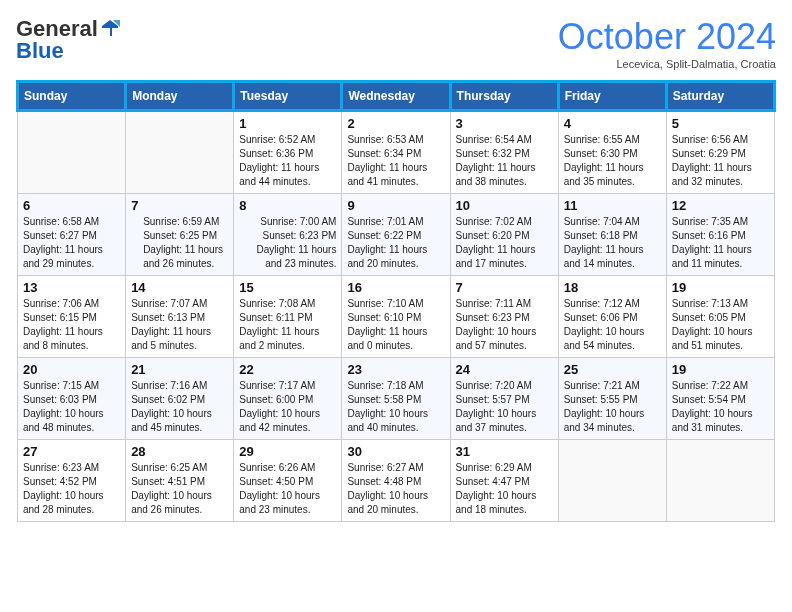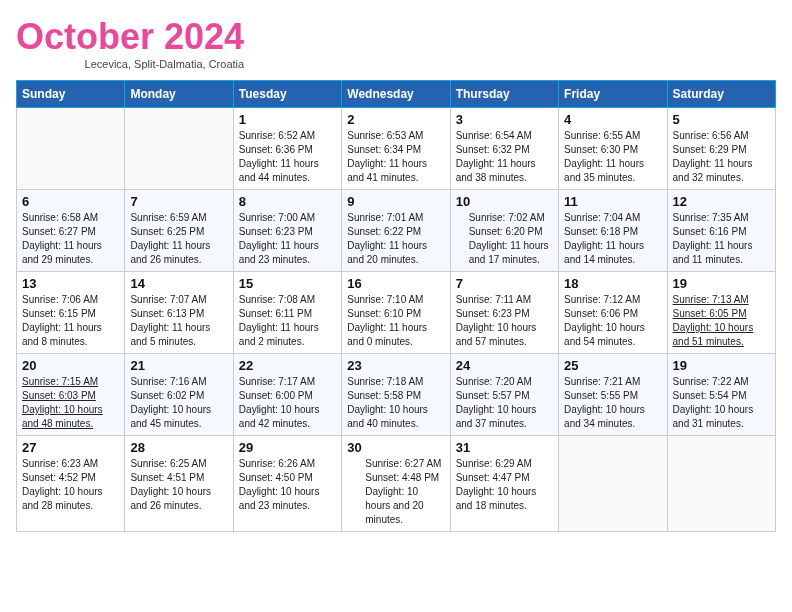--- a/index.html
+++ b/index.html
@@ -19,39 +19,39 @@
     .logo {
       display: flex;
       flex-direction: column;
       align-items: flex-start;
     }
     .title-block {
       text-align: right;
     }
     .month-title {
       font-size: 36px;
-      font-weight: bold;
-      color: #ec4899;
+      font-weight: normal;
+      color: #3b82f6;
     }
     .subtitle {
       font-size: 11px;
       color: #444;
     }
     table {
       width: 100%;
       border-collapse: collapse;
       font-size: 11px;
     }
     thead tr th {
       background: #2563b0;
       color: #fff;
       text-align: left;
       padding: 6px 5px;
       font-size: 12px;
-      border: 1px solid #0ea5e9;
+      border: 3px solid #0ea5e9;
     }
     tbody tr td {
       border: 1px solid #ccc;
       vertical-align: top;
       padding: 4px 5px;
       width: 108px;
       min-height: 80px;
       height: 80px;
       background: #fff;
     }
@@ -73,20 +73,30 @@
       background: #f5f8ff;
     }
     tbody tr:nth-child(even) td.empty-cell {
       background: #f0f0f0;
     }
   </style>
 </head>
 <body>
 
 <div class="header">
+  <div class="logo">
+    <div style="display:flex;align-items:center;">
+      <span style="font-size:22px;font-weight:bold;color:#333;">General</span>
+      <svg width="20" height="20" viewBox="0 0 20 20" style="margin-left:2px;margin-bottom:2px;">
+        <path d="M10 2 L18 8 L18 10 L12 10 L12 18 L10 18 L10 10 L2 10 L2 8 Z" fill="#1a5fb4"></path>
+        <path d="M13 2 L20 2 L20 9 Z" fill="#4a9fd4"></path>
+      </svg>
+    </div>
+    <div style="font-size:22px;font-weight:bold;color:#1a5fb4;margin-top:-4px;">Blue</div>
+  </div>
   <div class="title-block">
     <div class="month-title">October 2024</div>
     <div class="subtitle">Lecevica, Split-Dalmatia, Croatia</div>
   </div>
 </div>
 
 <table>
   <thead>
     <tr>
     <th>Sunday</th>
@@ -135,39 +145,39 @@
       </tr>
       <tr>
         <td>
           <div class="cell-day">6</div>
           <div class="cell-info" style="white-space: pre-line;">Sunrise: 6:58 AM
 Sunset: 6:27 PM
 Daylight: 11 hours and 29 minutes.</div>
         </td>
         <td>
           <div class="cell-day">7</div>
-          <div class="cell-info" style="white-space: pre-line;">Sunrise: 6:59 AM
+          <div class="cell-info" style="white-space: pre-line; margin-left: 12px;">Sunrise: 6:59 AM
 Sunset: 6:25 PM
 Daylight: 11 hours and 26 minutes.</div>
         </td>
         <td>
           <div class="cell-day">8</div>
-          <div class="cell-info" style="white-space: pre-line;">Sunrise: 7:00 AM
+          <div class="cell-info" style="white-space: pre-line; text-align: right;">Sunrise: 7:00 AM
 Sunset: 6:23 PM
 Daylight: 11 hours and 23 minutes.</div>
         </td>
         <td>
           <div class="cell-day">9</div>
           <div class="cell-info" style="white-space: pre-line;">Sunrise: 7:01 AM
 Sunset: 6:22 PM
 Daylight: 11 hours and 20 minutes.</div>
         </td>
         <td>
           <div class="cell-day">10</div>
-          <div class="cell-info" style="white-space: pre-line; margin-left: 13px;">Sunrise: 7:02 AM
+          <div class="cell-info" style="white-space: pre-line;">Sunrise: 7:02 AM
 Sunset: 6:20 PM
 Daylight: 11 hours and 17 minutes.</div>
         </td>
         <td>
           <div class="cell-day">11</div>
           <div class="cell-info" style="white-space: pre-line;">Sunrise: 7:04 AM
 Sunset: 6:18 PM
 Daylight: 11 hours and 14 minutes.</div>
         </td>
         <td>
@@ -209,29 +219,29 @@
 Daylight: 10 hours and 57 minutes.</div>
         </td>
         <td>
           <div class="cell-day">18</div>
           <div class="cell-info" style="white-space: pre-line;">Sunrise: 7:12 AM
 Sunset: 6:06 PM
 Daylight: 10 hours and 54 minutes.</div>
         </td>
         <td>
           <div class="cell-day">19</div>
-          <div class="cell-info" style="white-space: pre-line; text-decoration: underline;">Sunrise: 7:13 AM
+          <div class="cell-info" style="white-space: pre-line;">Sunrise: 7:13 AM
 Sunset: 6:05 PM
 Daylight: 10 hours and 51 minutes.</div>
         </td>
       </tr>
       <tr>
         <td>
           <div class="cell-day">20</div>
-          <div class="cell-info" style="white-space: pre-line; text-decoration: underline;">Sunrise: 7:15 AM
+          <div class="cell-info" style="white-space: pre-line;">Sunrise: 7:15 AM
 Sunset: 6:03 PM
 Daylight: 10 hours and 48 minutes.</div>
         </td>
         <td>
           <div class="cell-day">21</div>
           <div class="cell-info" style="white-space: pre-line;">Sunrise: 7:16 AM
 Sunset: 6:02 PM
 Daylight: 10 hours and 45 minutes.</div>
         </td>
         <td>
@@ -279,21 +289,21 @@
 Daylight: 10 hours and 26 minutes.</div>
         </td>
         <td>
           <div class="cell-day">29</div>
           <div class="cell-info" style="white-space: pre-line;">Sunrise: 6:26 AM
 Sunset: 4:50 PM
 Daylight: 10 hours and 23 minutes.</div>
         </td>
         <td>
           <div class="cell-day">30</div>
-          <div class="cell-info" style="white-space: pre-line; margin-left: 18px;">Sunrise: 6:27 AM
+          <div class="cell-info" style="white-space: pre-line;">Sunrise: 6:27 AM
 Sunset: 4:48 PM
 Daylight: 10 hours and 20 minutes.</div>
         </td>
         <td>
           <div class="cell-day">31</div>
           <div class="cell-info" style="white-space: pre-line;">Sunrise: 6:29 AM
 Sunset: 4:47 PM
 Daylight: 10 hours and 18 minutes.</div>
         </td>
         <td class="empty-cell"></td>

